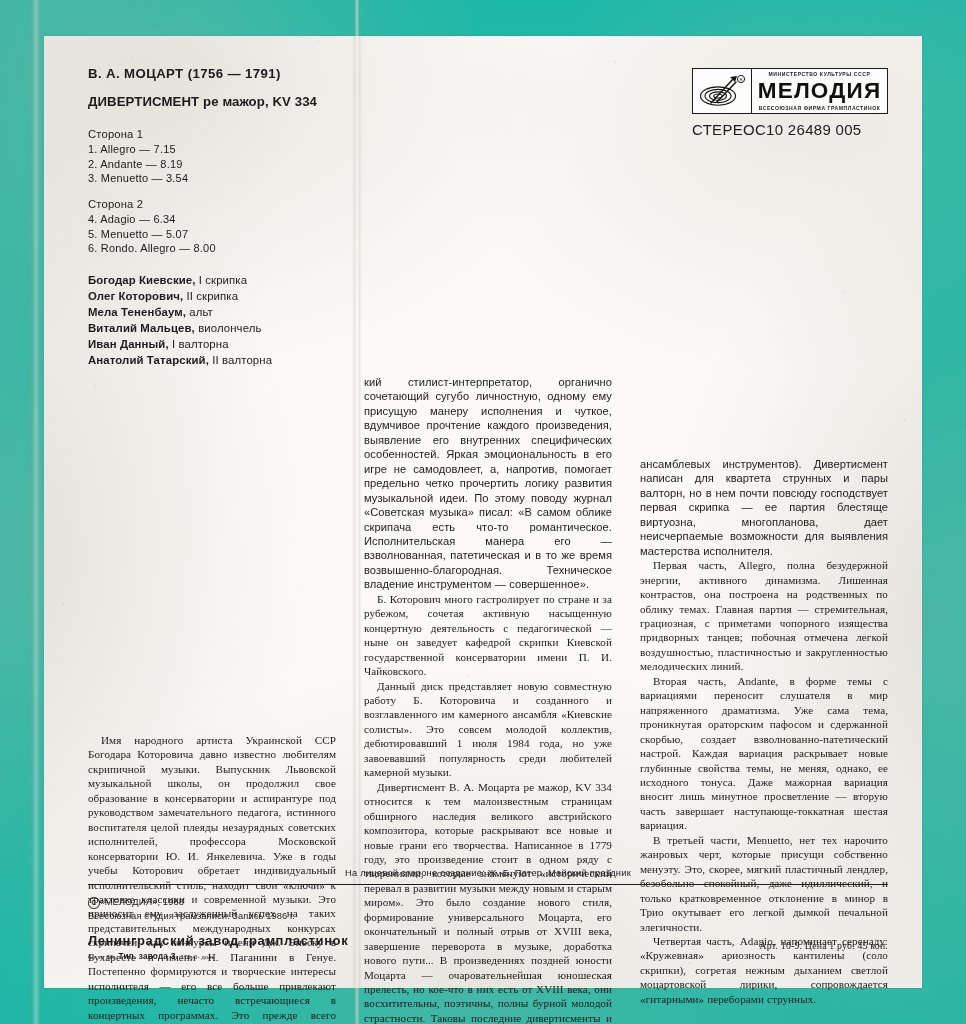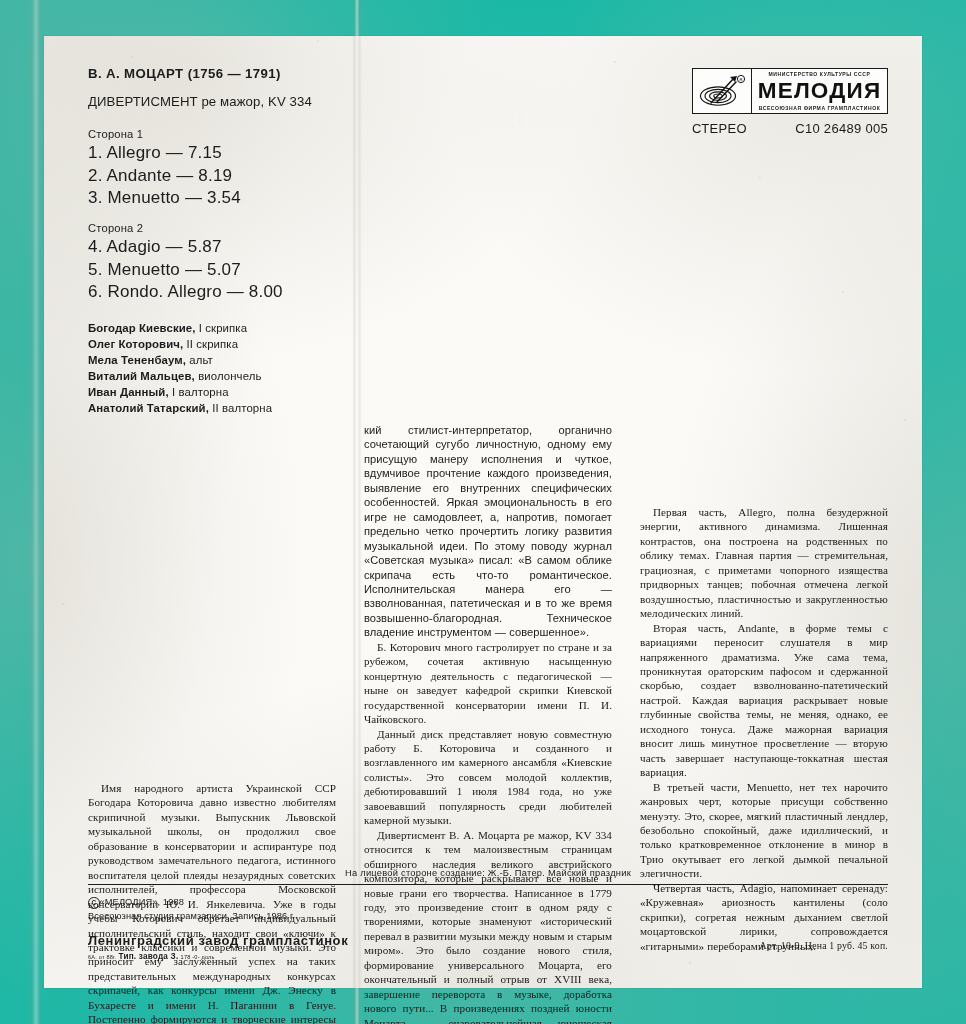--- a/index.html
+++ b/index.html
@@ -86,32 +86,32 @@
 
   .composer {
     font-size: 13.2px;
     font-weight: bold;
     letter-spacing: .4px;
     margin: 0 0 13px 0;
     white-space: nowrap;
   }
   .work-title {
     font-size: 13.2px;
-    font-weight: normal;
+    font-weight: bold;
     letter-spacing: .1px;
     margin: 8px 0 19px 0;
   }
 
   .side-head {
     font-size: 11.2px;
     margin: 0 0 3px 0;
     letter-spacing: .2px;
   }
   .track {
-    font-size: 17px;
+    font-size: 11px;
     margin: 0 0 2.5px 0;
     letter-spacing: .2px;
   }
   .side-2 { margin-top: 14px; }
 
   .performers { margin-top: 20px; }
   .performer {
     font-size: 11.4px;
     margin: 0 0 4px 0;
     letter-spacing: .1px;
@@ -170,25 +170,24 @@
     font-size: 22.5px;
     font-weight: bold;
     letter-spacing: 1.2px;
     text-align: center;
     line-height: .97;
     color: #111;
     font-family: "Liberation Sans", sans-serif;
   }
   .logo-sub {
     display: flex;
-    justify-content: space-between;
     align-items: baseline;
     margin-top: 7px;
     width: 196px;
-    font-size: 13px;
+    font-size: 15px;
     letter-spacing: .3px;
     color: #1c1c1c;
   }
 
   
   .columns {
     display: flex;
     gap: 28px;
     margin-top: 5px;
   }
@@ -301,21 +300,21 @@
       <div class="titleblock">
         <p class="composer">В. А. МОЦАРТ (1756 — 1791)</p>
         <p class="work-title">ДИВЕРТИСМЕНТ ре мажор, KV 334</p>
 
         <p class="side-head">Сторона 1</p>
         <p class="track">1. Allegro — 7.15</p>
         <p class="track">2. Andante — 8.19</p>
         <p class="track">3. Menuetto — 3.54</p>
 
         <p class="side-head side-2">Сторона 2</p>
-        <p class="track">4. Adagio — 5.87</p>
+        <p class="track">4. Adagio — 6.34</p>
         <p class="track">5. Menuetto — 5.07</p>
         <p class="track">6. Rondo. Allegro — 8.00</p>
 
         <div class="performers">
           <p class="performer">
             <b>Богодар Киевские,</b>
             <span>I скрипка</span>
           </p>
           <p class="performer">
             <b>Олег Которович,</b>
@@ -384,20 +383,21 @@
 
       <div class="col col-middle">
         <p class="body-text">кий стилист-интерпретатор, органично сочетающий сугубо личностную, одному ему присущую манеру исполнения и чуткое, вдумчивое прочтение каждого произведения, выявление его внутренних специфических особенностей. Яркая эмоциональность в его игре не самодовлеет, а, напротив, помогает предельно четко прочертить логику развития музыкальной идеи. По этому поводу журнал «Советская музыка» писал: «В самом облике скрипача есть что-то романтическое. Исполнительская манера его — взволнованная, патетическая и в то же время возвышенно-благородная. Техническое владение инструментом — совершенное».</p>
         <p class="body-text indent">Б. Которович много гастролирует по стране и за рубежом, сочетая активную насыщенную концертную деятельность с педагогической — ныне он заведует кафедрой скрипки Киевской государственной консерватории имени П. И. Чайковского.</p>
         <p class="body-text indent">Данный диск представляет новую совместную работу Б. Которовича и созданного и возглавленного им камерного ансамбля «Киевские солисты». Это совсем молодой коллектив, дебютировавший 1 июля 1984 года, но уже завоевавший популярность среди любителей камерной музыки.</p>
         <p class="body-text indent">Дивертисмент В. А. Моцарта ре мажор, KV 334 относится к тем малоизвестным страницам обширного наследия великого австрийского композитора, которые раскрывают все новые и новые грани его творчества. Написанное в 1779 году, это произведение стоит в одном ряду с творениями, которые знаменуют «исторический перевал в развитии музыки между новым и старым миром». Это было создание нового стиля, формирование универсального Моцарта, его окончательный и полный отрыв от XVIII века, завершение переворота в музыке, доработка нового пути... В произведениях поздней юности Моцарта — очаровательнейшая юношеская прелесть, но кое-что в них есть от XVIII века, они восхитительны, поэтичны, полны бурной молодой страстности. Таковы последние дивертисменты и серенады...» (Г. Чичерин. «Моцарт»). Дивертисмент, KV 334 — произведение переходное не только в эмоционально-смысловом и образно-тематическом планах. Это промежуточный этап и в жанровом отношении (между симфоническим и концертным жанрами), и в трактовке струнных (как и как солирующих, и как</p>
       </div>
 
       <div class="col col-right">
         <div style="height:82px"></div>
+        <p class="body-text">ансамблевых инструментов). Дивертисмент написан для квартета струнных и пары валторн, но в нем почти повсюду господствует первая скрипка — ее партия блестяще виртуозна, многопланова, дает неисчерпаемые возможности для выявления мастерства исполнителя.</p>
         <p class="body-text indent">Первая часть, Allegro, полна безудержной энергии, активного динамизма. Лишенная контрастов, она построена на родственных по облику темах. Главная партия — стремительная, грациозная, с приметами чопорного изящества придворных танцев; побочная отмечена легкой воздушностью, пластичностью и закругленностью мелодических линий.</p>
         <p class="body-text indent">Вторая часть, Andante, в форме темы с вариациями переносит слушателя в мир напряженного драматизма. Уже сама тема, проникнутая ораторским пафосом и сдержанной скорбью, создает взволнованно-патетический настрой. Каждая вариация раскрывает новые глубинные свойства темы, не меняя, однако, ее исходного тонуса. Даже мажорная вариация вносит лишь минутное просветление — вторую часть завершает наступающе-токкатная шестая вариация.</p>
         <p class="body-text indent">В третьей части, Menuetto, нет тех нарочито жанровых черт, которые присущи собственно менуэту. Это, скорее, мягкий пластичный лендлер, безобольно спокойный, даже идиллический, и только кратковременное отклонение в минор в Трио окутывает его легкой дымкой печальной элегичности.</p>
         <p class="body-text indent">Четвертая часть, Adagio, напоминает серенаду: «Кружевная» ариозность кантилены (соло скрипки), согретая нежным дыханием светлой моцартовской лирики, сопровождается «гитарными» переборами струнных.</p>
 
       </div>
     </div>
   </div>
 
   <div class="front-note">На лицевой стороне создание: Ж.-Б. Патер. Майский праздник</div>

